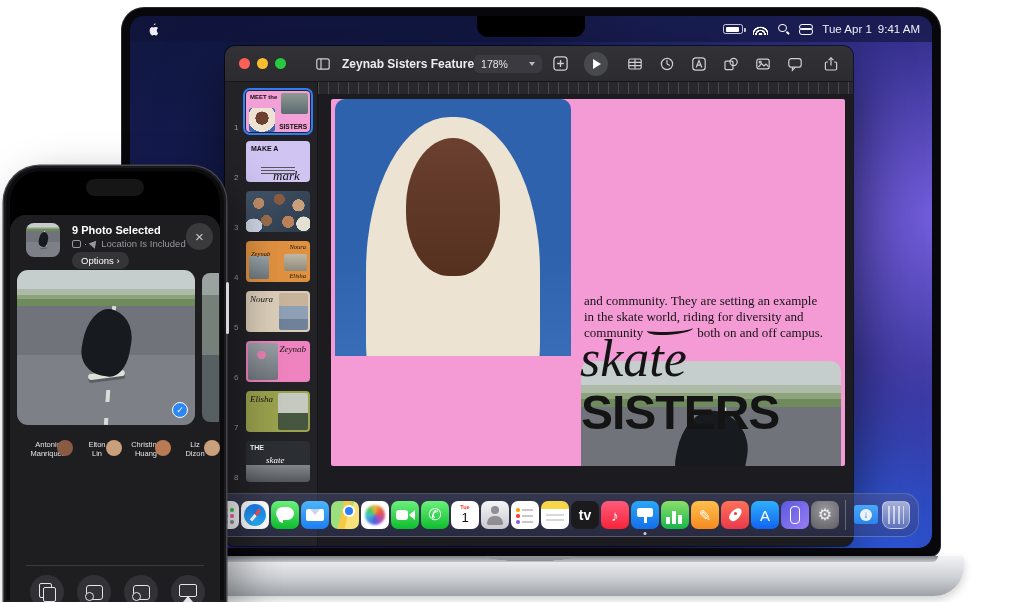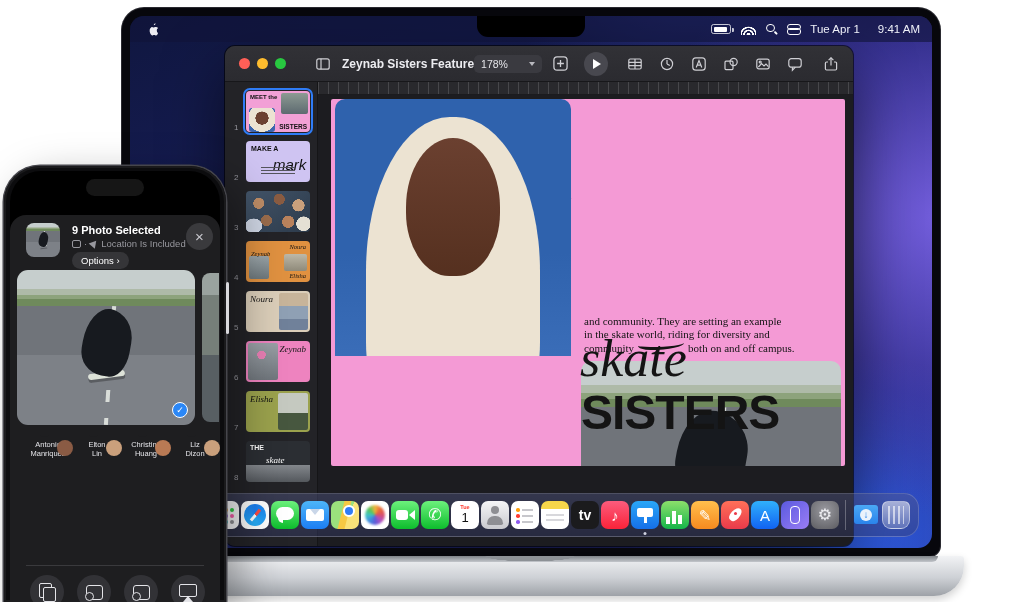--- a/index.html
+++ b/index.html
@@ -28,21 +28,21 @@
   .mac-base::after{content:"";position:absolute;top:0;left:50%;transform:translateX(-50%);width:150px;height:9px;
     background:radial-gradient(50% 100% at 50% 0,#8d9196 0 58%,transparent 60%)}
 
   
   .menubar{position:absolute;top:0;left:0;right:0;height:26px;display:flex;align-items:center;
     padding:0 12px 0 16px;background:rgba(16,20,56,.62);color:#eef0f8;font-size:11.5px;z-index:5}
   .menus{display:flex;gap:17px;margin-left:14px;white-space:nowrap}
   .menus span{cursor:default}
   .menus span:first-of-type{font-weight:700}
   .mb-status{margin-left:auto;display:flex;align-items:center;gap:10px}
-  .mb-datetime{display:flex;gap:18px;font-size:11.5px}
+  .mb-datetime{display:flex;gap:6px;font-size:11.5px}
   .i-batt{width:20px;height:10px;border:1px solid rgba(255,255,255,.75);border-radius:2.5px;position:relative}
   .i-batt::before{content:"";position:absolute;top:1.5px;bottom:1.5px;left:1.5px;width:13px;background:#fff;border-radius:1px}
   .i-batt::after{content:"";position:absolute;right:-3.5px;top:2.5px;width:2px;height:4px;background:rgba(255,255,255,.75);border-radius:0 1px 1px 0}
   .i-wifi{width:15px;height:11px;background:
     radial-gradient(circle at 50% 100%, #fff 0 1.8px, transparent 2.2px),
     radial-gradient(circle at 50% 100%, transparent 0 3.6px, #fff 4px 5.2px, transparent 5.6px),
     radial-gradient(circle at 50% 100%, transparent 0 6.6px, #fff 7px 8.2px, transparent 8.6px)}
   .i-search{width:11px;height:11px;position:relative}
   .i-search::before{content:"";position:absolute;left:0;top:0;width:6.5px;height:6.5px;border:1.4px solid #fff;border-radius:50%}
   .i-search::after{content:"";position:absolute;left:7.5px;top:8px;width:4px;height:1.5px;background:#fff;transform:rotate(45deg);border-radius:1px}
@@ -84,21 +84,21 @@
   .th1 .thumb::before{content:"";position:absolute;right:2px;top:2px;width:27px;height:21px;background:linear-gradient(#8d9a93,#5d6a70);border-radius:2px}
   .th1 .thumb::after{content:"";position:absolute;left:3px;top:17px;width:26px;height:24px;border-radius:3px;
     background:radial-gradient(circle at 50% 42%,#6b4030 34%,#ece3d2 35% 72%,#3c66ae 73%)}
   .th1 .t1{left:4px;top:3px;font-size:6px;font-weight:900}
   .th1 .t2{right:3px;bottom:2px;font-size:6.5px;font-weight:900}
   
   .th2 .thumb{background:#cfc4f2}
   .th2 .thumb::after{content:"";position:absolute;left:15px;right:15px;top:26px;height:8px;
     background:repeating-linear-gradient(180deg,#55555c 0 1px,transparent 1px 3px)}
   .th2 .t1{left:5px;top:4px;font-size:7px;font-weight:900}
-  .th2 .t2{left:27px;top:16px;font-size:15px;font-family:Liberation Sans, sans-serif;font-style:italic}
+  .th2 .t2{left:27px;top:28px;font-size:13px;font-family:Liberation Serif, serif;font-style:italic}
   
   .th3 .thumb{background:
     radial-gradient(9px 9px at 20% 30%,#bd8c66 60%,transparent 62%),
     radial-gradient(9px 9px at 52% 20%,#8a5c42 60%,transparent 62%),
     radial-gradient(10px 10px at 82% 35%,#c9a07c 60%,transparent 62%),
     radial-gradient(9px 9px at 32% 72%,#9a6c4c 60%,transparent 62%),
     radial-gradient(10px 10px at 66% 75%,#b9825c 60%,transparent 62%),
     radial-gradient(14px 12px at 12% 85%,#cfd6e4 60%,transparent 62%),
     radial-gradient(12px 12px at 90% 80%,#e4e0d4 60%,transparent 62%),
     linear-gradient(135deg,#44566b,#2c3a4a)}
@@ -140,21 +140,21 @@
   .canvas{position:absolute;left:93px;right:0;top:49px;bottom:0;background:#1c1c20}
 
   
   .slide{position:absolute;left:13px;top:4px;width:514px;height:367px;background:#f49ad5;border-radius:2px;overflow:hidden;color:#141414}
   .kicker{position:absolute;left:14px;top:6px;font-size:5px;font-weight:700;letter-spacing:.6px}
   .h-bold{position:absolute;left:8px;top:12px;font-size:57px;font-weight:900;letter-spacing:-2.5px;line-height:.95}
   .h-script{position:absolute;left:136px;top:-8px;font-size:76px;font-family:"Liberation Serif",serif;font-style:italic;transform:rotate(-2deg)}
   .intro{position:absolute;left:11px;top:64px;font-family:"Liberation Serif",serif;font-size:12.5px;line-height:1.2;width:400px}
   .photo-l{position:absolute;left:4px;bottom:0;width:236px;height:257px;border-radius:10px 10px 0 0}
   .photo-r{position:absolute;left:250px;top:5px;width:260px;height:198px;border-radius:10px}
-  .bodytxt{position:absolute;left:253px;top:216px;width:262px;font-family:"Liberation Serif",serif;font-size:11px;line-height:1.22}
+  .bodytxt{position:absolute;left:253px;top:194px;width:262px;font-family:"Liberation Serif",serif;font-size:13px;line-height:1.22}
   .swoosh{display:inline-block;width:46px;height:8px;border-bottom:3px solid #141414;border-radius:0 0 80% 30%/0 0 100% 60%;
     transform:translateY(-2px);margin:0 4px}
   .o-script{position:absolute;left:249px;top:234px;font-size:52px;font-family:"Liberation Serif",serif;font-style:italic;line-height:1}
   .o-bold{position:absolute;left:250px;top:290px;font-size:48px;font-weight:900;letter-spacing:-1px;line-height:1}
 
   
   .photo-road{position:relative;overflow:hidden;background:
     linear-gradient(180deg,#c6cecd 0 12%,#aebaa8 12% 16%,#8da37c 16% 19%,#6f8a5c 19% 23%,#70747a 23% 55%,#7d8187 55% 100%)}
   .photo-road::before{content:"";position:absolute;left:51%;top:23%;bottom:0;width:2.5%;
     background:repeating-linear-gradient(180deg,#e9ede7 0 12px,transparent 12px 28px);transform:rotate(4deg);opacity:.85}

